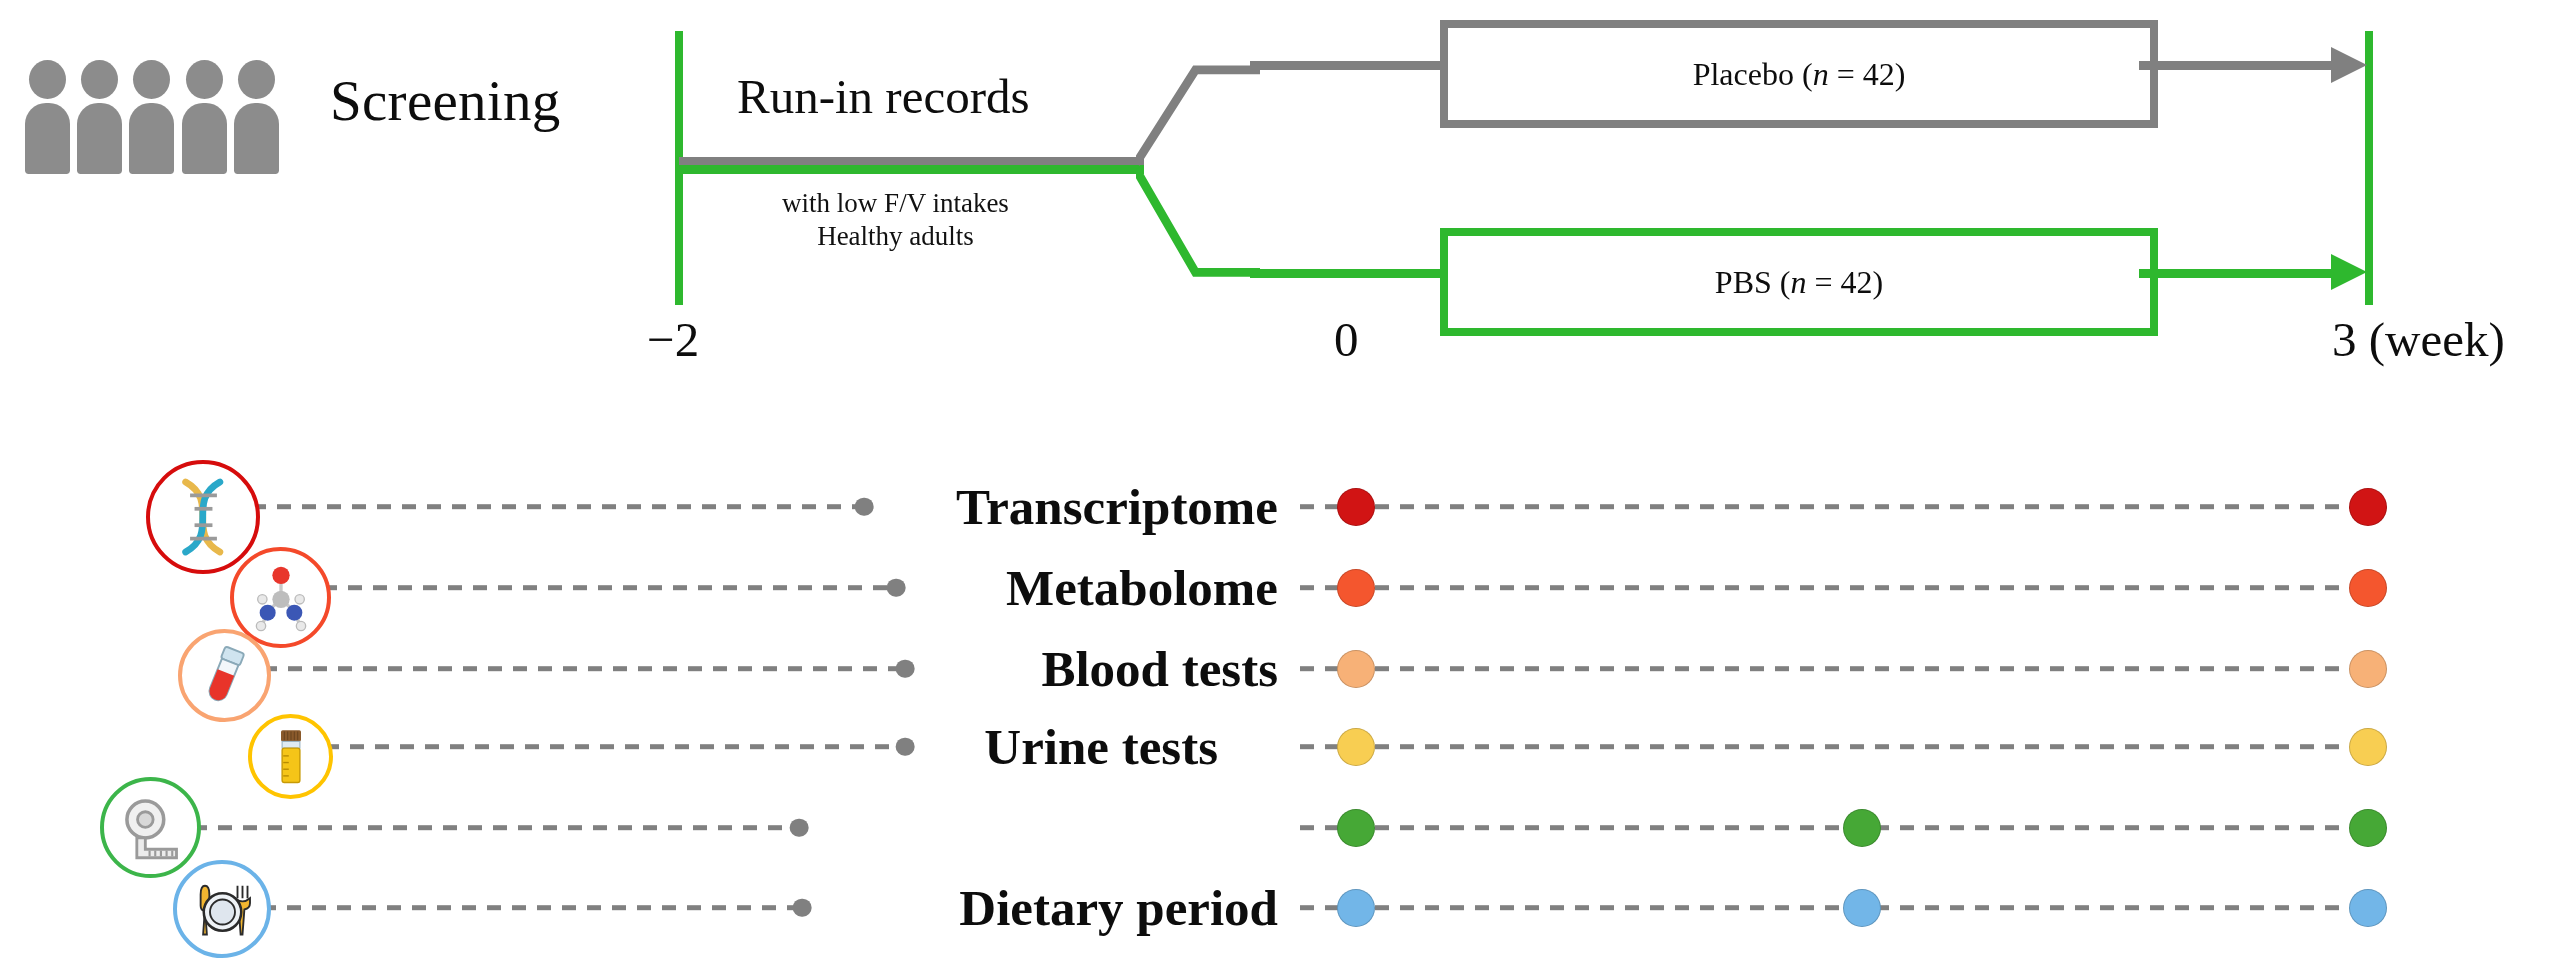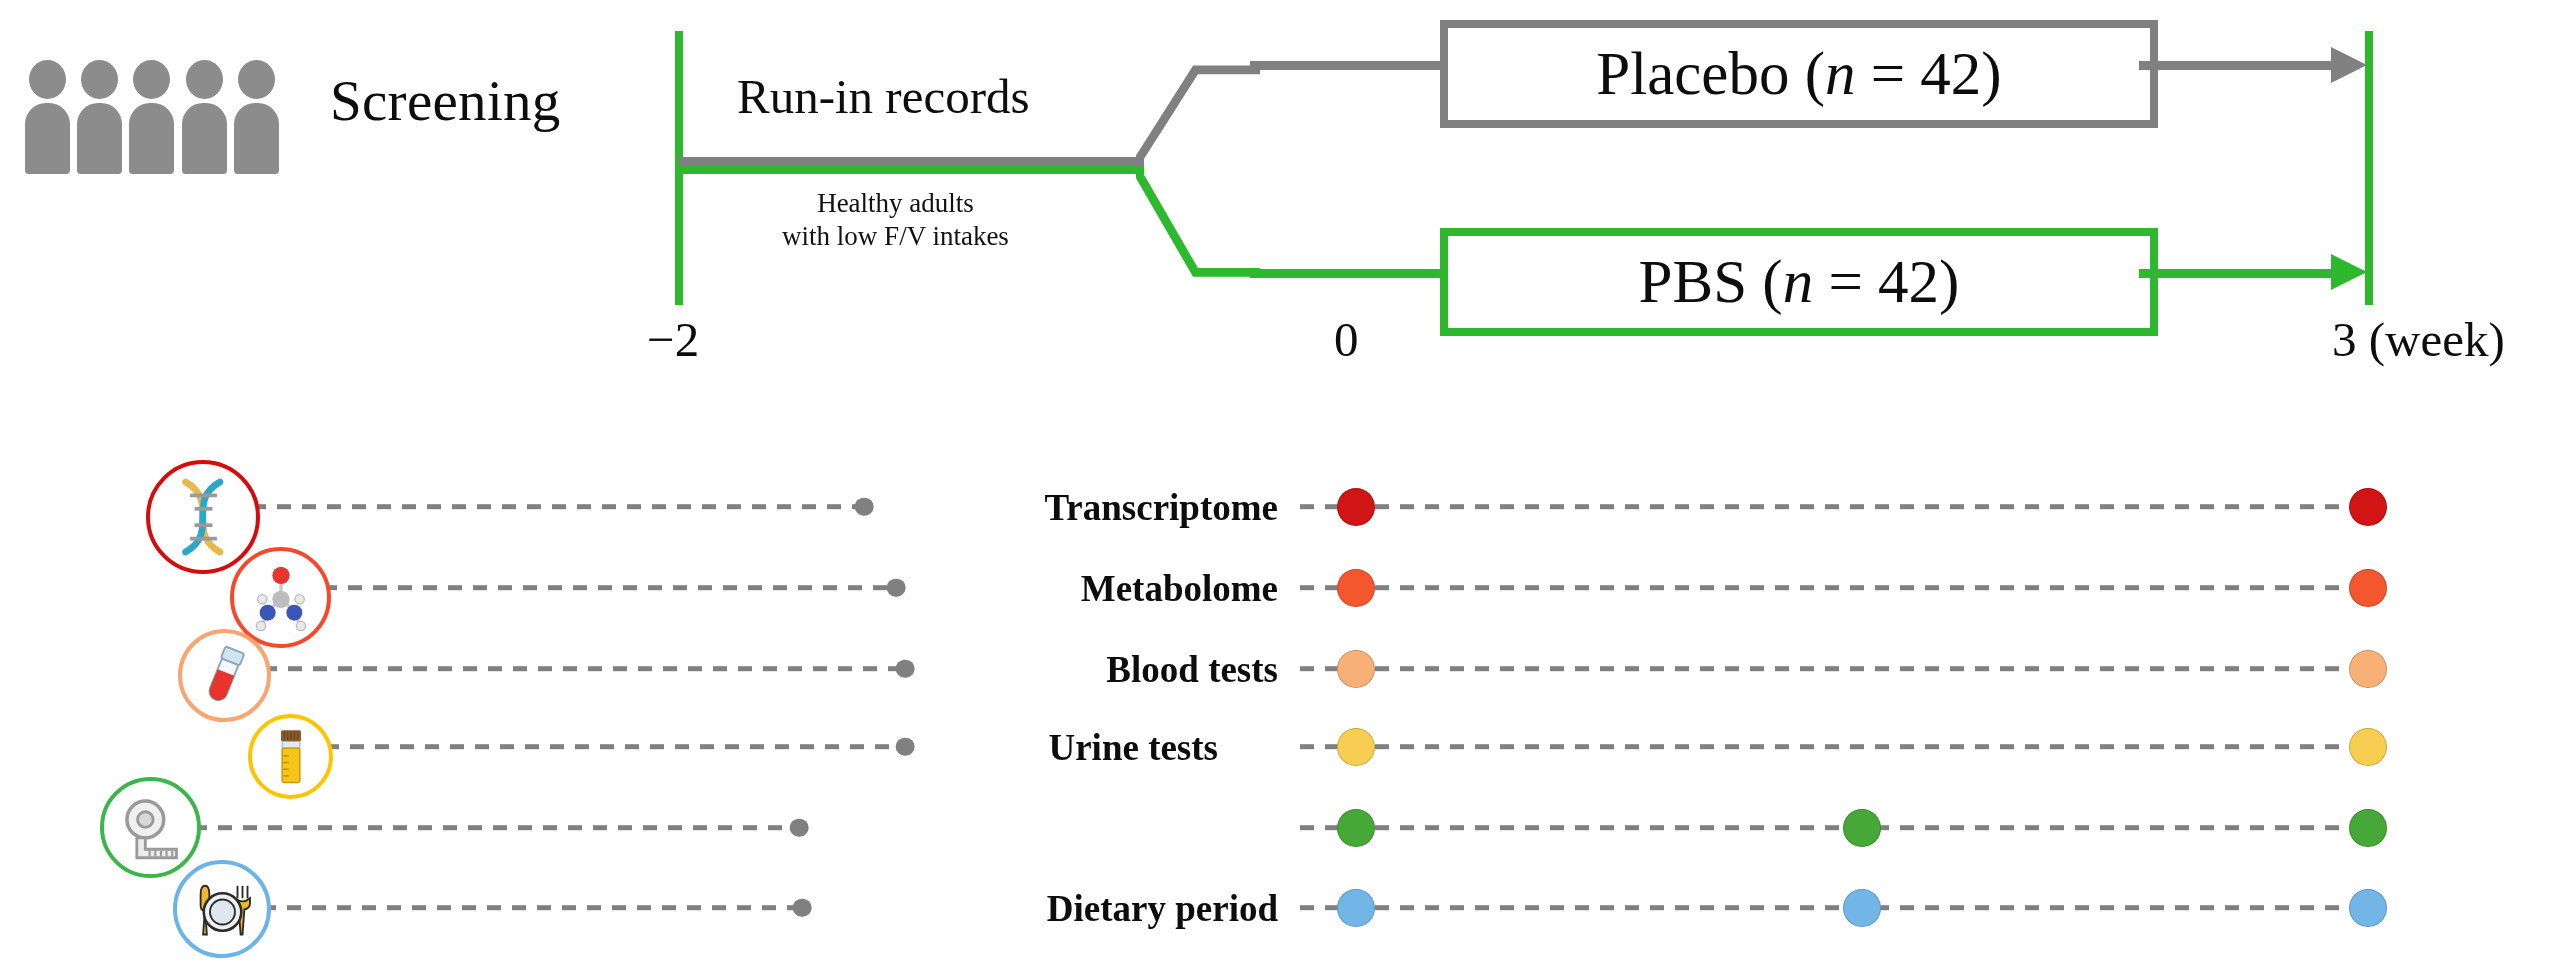--- a/index.html
+++ b/index.html
@@ -47,34 +47,34 @@
   #arrow-gray{left:2331px;top:47px;border-left:36px solid #808080;}
   #arrow-green{left:2331px;top:254px;border-left:36px solid #2eb82e;}
 
   
   .group-box{position:absolute;background:#ffffff;display:flex;align-items:center;
        justify-content:center;}
   #placebo-box{left:1440px;top:20px;width:702px;height:92px;
        border:8px solid #808080;}
   #pbs-box{left:1440px;top:228px;width:702px;height:92px;
        border:8px solid #2eb82e;}
-  .group-label{font-size:61px;color:#0d0d0d;white-space:nowrap;}
+  .group-label{font-size:32px;color:#0d0d0d;white-space:nowrap;}
   .group-label i{font-style:italic;}
 
   
   .tick{position:absolute;font-size:49px;color:#0d0d0d;white-space:nowrap;}
   #tick-m2{left:647px;top:311px;}
   #tick-0{left:1334px;top:311px;}
   #tick-8{left:2332px;top:311px;}
 
   
   #panel{position:absolute;left:0;top:429px;width:2576px;height:546px;}
 
   .row{position:absolute;left:0;width:2576px;height:25px;}
-  .row-label{position:absolute;font-size:37px;font-weight:bold;color:#0d0d0d;
+  .row-label{position:absolute;font-size:51px;font-weight:bold;color:#0d0d0d;
        white-space:nowrap;transform:translateY(-50%);top:50%;text-align:center;}
 
   
   .leader{position:absolute;height:5.6px;top:50%;transform:translateY(-50%);
        background-image:linear-gradient(to right,#808080 0 13.7px,transparent 13.7px 25px);
        background-size:25px 5.6px;background-repeat:repeat-x;}
   .leader-dot{position:absolute;width:18.7px;height:18.7px;border-radius:50%;
        background:#808080;top:50%;transform:translate(-50%,-50%);}
 
   
@@ -141,22 +141,22 @@
   <span class="group-label"><span>PBS (</span><i>n</i><span> = 42)</span></span>
 </div>
 
 <div class="abs" id="tail-gray"></div>
 <div class="abs" id="tail-green"></div>
 <div class="arrowhead" id="arrow-gray"></div>
 <div class="arrowhead" id="arrow-green"></div>
 
 <div class="abs" id="runin-label">Run-in records</div>
 <div class="abs" id="runin-sub">
+  <div>with low F/V intakes</div>
   <div>Healthy adults</div>
-  <div>with low F/V intakes</div>
 </div>
 
 <div class="tick" id="tick-m2">−2</div>
 <div class="tick" id="tick-0">0</div>
 <div class="tick" id="tick-8">3 (week)</div>
 
 <div id="panel">
     <div class="row" style="top: 65px;">
       <div class="leader" style="left: 252px; width: 613px;"></div>
       <div class="leader-dot" style="left: 864px;"></div>

